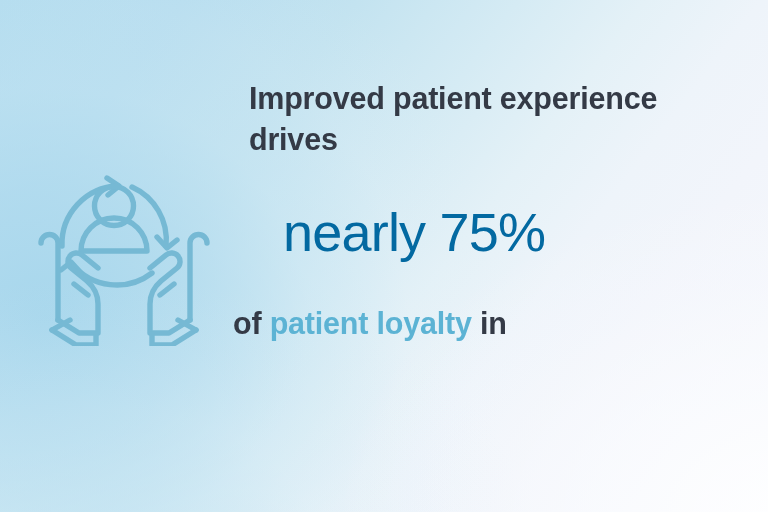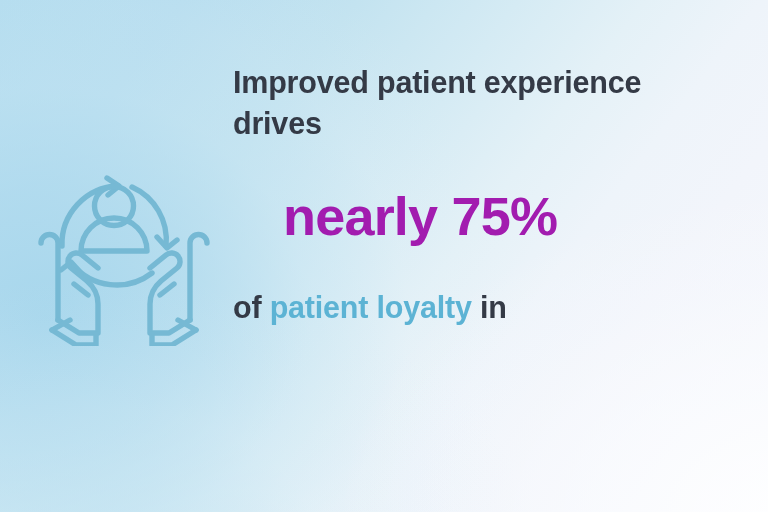--- a/index.html
+++ b/index.html
@@ -84,30 +84,30 @@
     top: 62px;
     width: 520px;
   }
 
   .line-lead {
     font-size: 30.5px;
     font-weight: 700;
     line-height: 1.36;
     letter-spacing: -0.2px;
     color: #343a46;
-    margin: 0;
+    margin: 16px;
     max-width: 505px;
   }
 
   .line-stat {
     font-size: 54px;
-    font-weight: 700;
+    font-weight: 400;
     line-height: 1.08;
     letter-spacing: -0.8px;
-    color: #a21caf;
+    color: #0369a1;
     margin: 42px 0 0 50px;
     white-space: nowrap;
   }
 
   .line-tail {
     font-size: 30.5px;
     font-weight: 700;
     line-height: 1.36;
     letter-spacing: -0.2px;
     color: #343a46;

